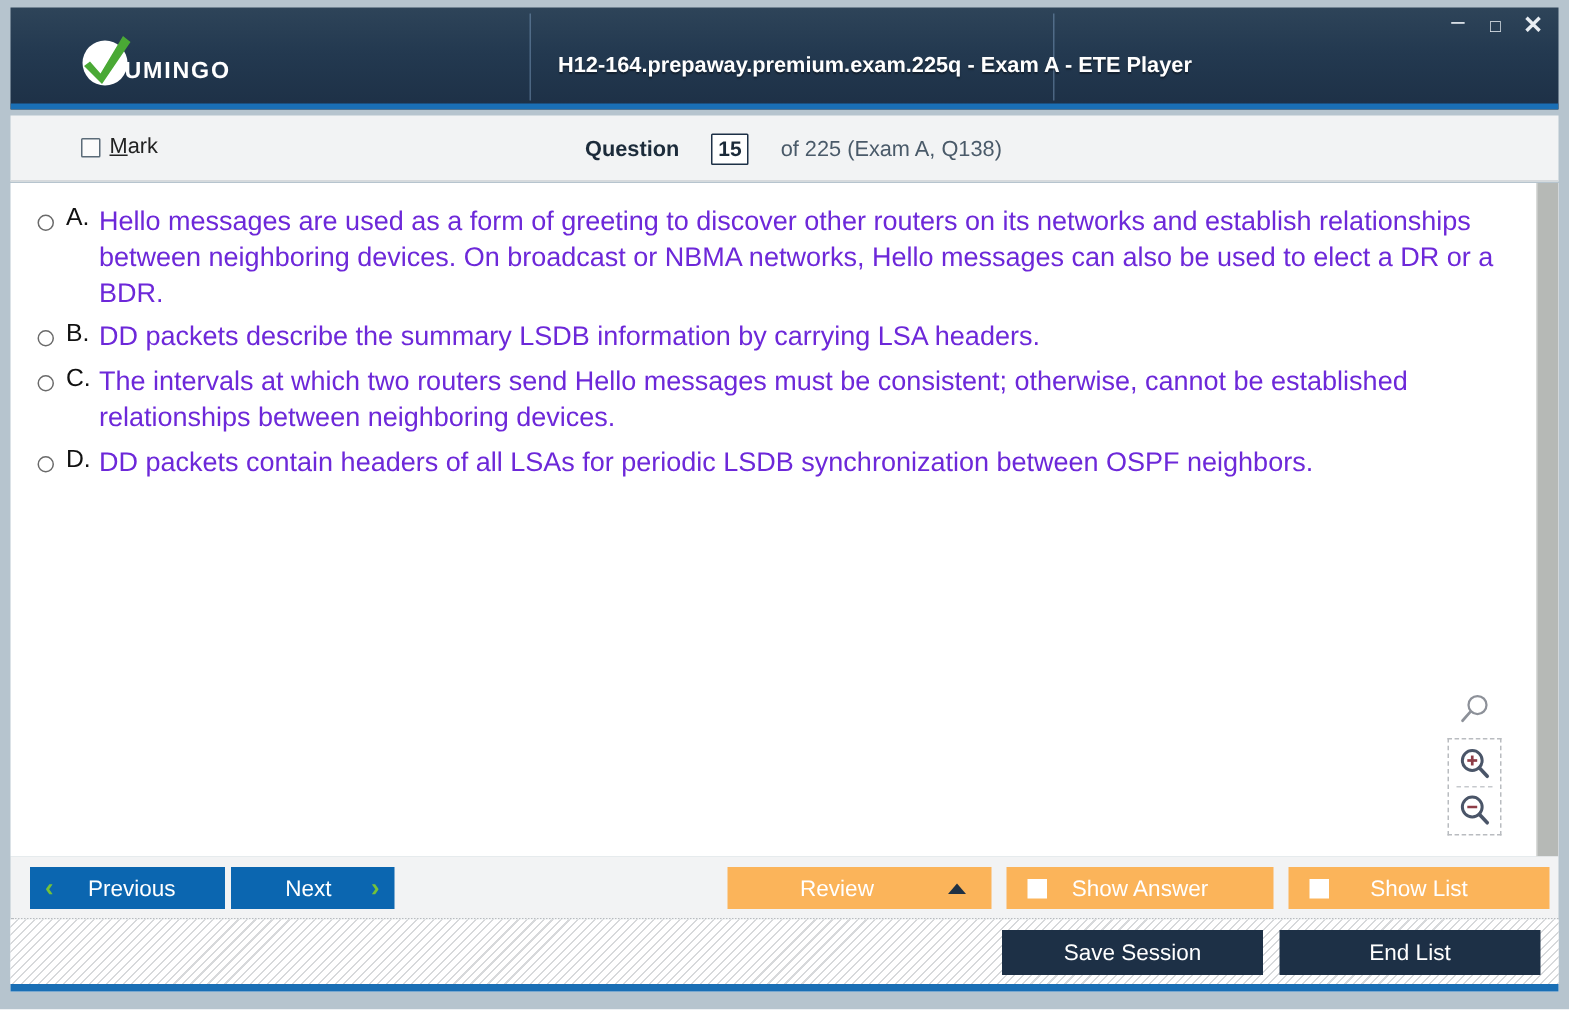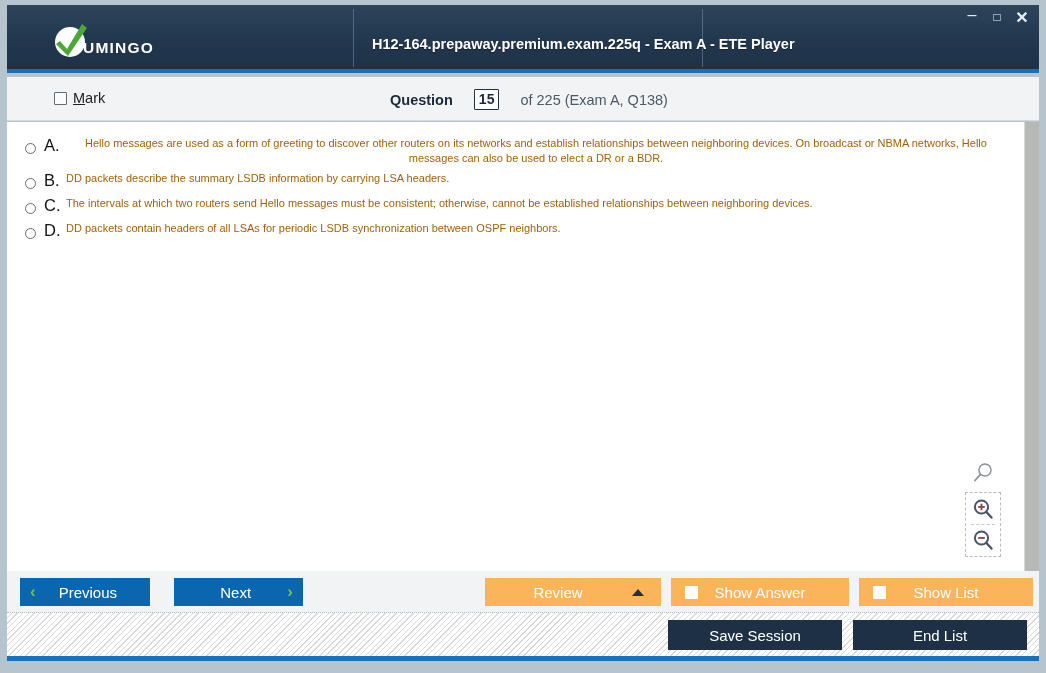--- a/index.html
+++ b/index.html
@@ -163,25 +163,24 @@
     margin-top: 7px;
     margin-right: 8px;
   }
   .choice-letter {
     flex: 0 0 auto;
     font-size: 16.5px;
     color: #111;
     width: 22px;
   }
   .choice-text {
-    font-size: 11px;
-    color: #a16207;
+    font-size: 18px;
+    color: #6d28d9;
     line-height: 1.32;
     max-width: 940px;
-    text-align: center;
   }
 
   
   .zoom-tools {
     position: absolute; right: 38px; bottom: 14px;
     display: flex; flex-direction: column; align-items: center;
   }
   .zoom-reset {
     width: 26px; height: 26px;
     display: flex; align-items: center; justify-content: center;
@@ -227,21 +226,21 @@
     justify-content: space-between;
     padding: 0 10px;
   }
   .btn-nav .chev {
     color: #74c23a;
     font-size: 17px;
     font-weight: bold;
   }
   .btn-nav .lab { flex: 1; text-align: center; }
   #btn-previous { left: 13px; top: 7px; width: 130px; }
-  #btn-next     { left: 147px; top: 7px; width: 129px; margin-left: 20px; }
+  #btn-next     { left: 147px; top: 7px; width: 109px; }
 
   .btn-orange {
     background: #fbb45a;
     justify-content: center;
   }
   #btn-review { left: 478px; top: 7px; width: 176px; }
   #btn-review .lab { padding-right: 30px; }
   #btn-review .caret {
     position: absolute; right: 17px; top: 11px;
     width: 0; height: 0;

